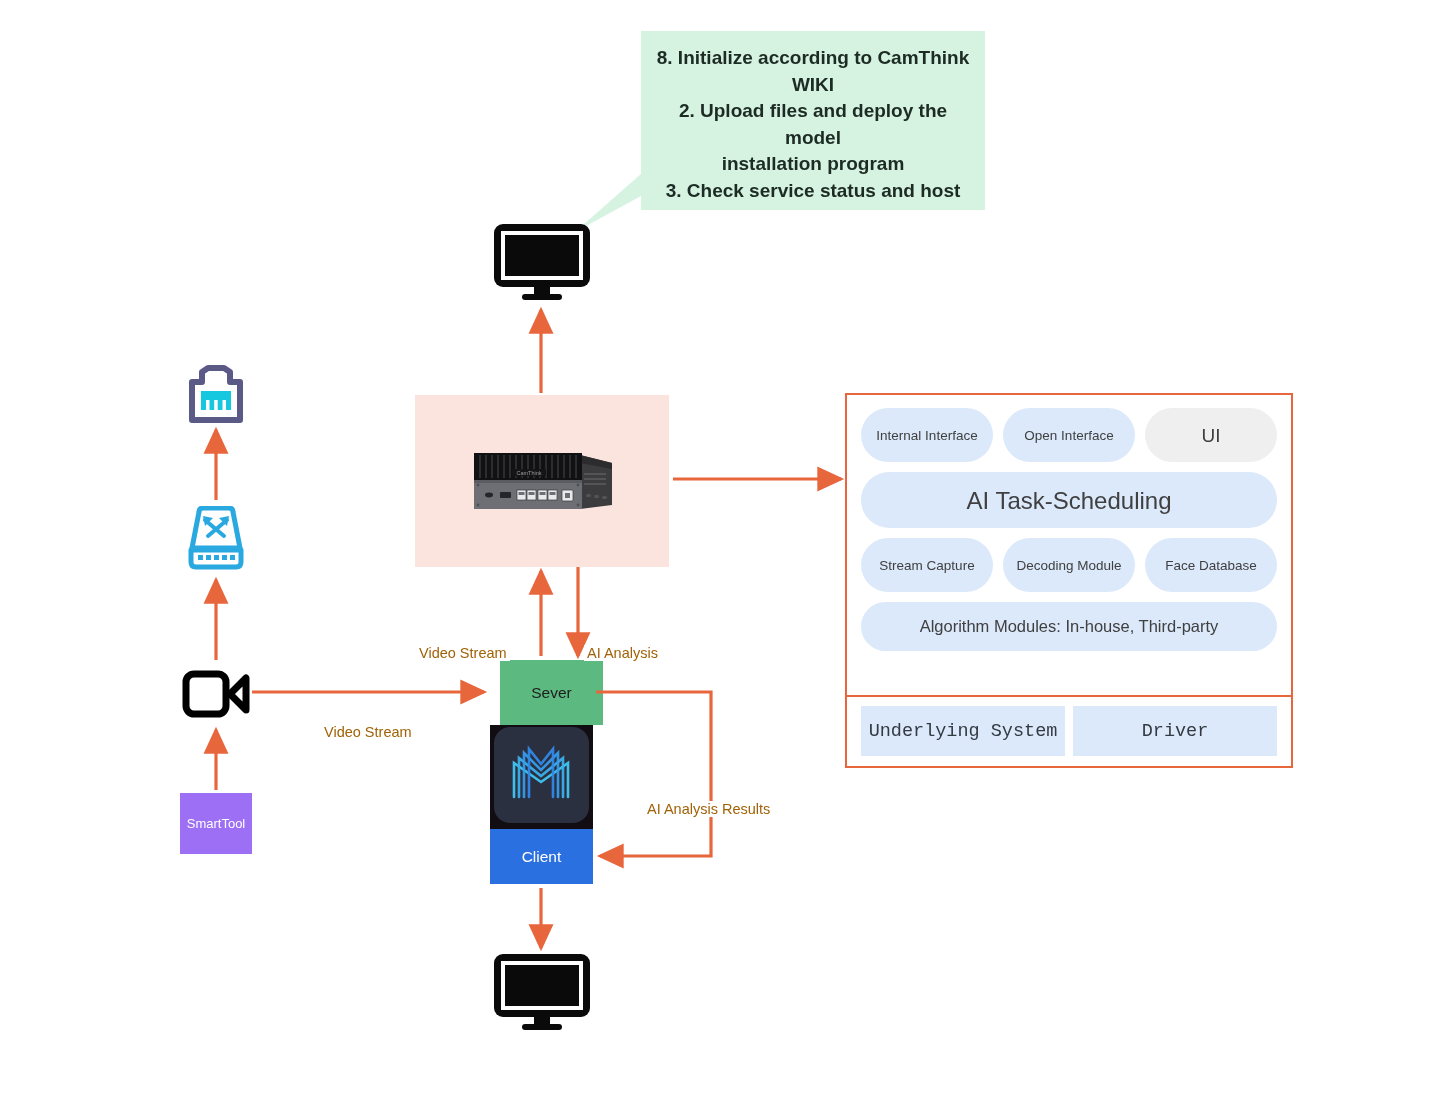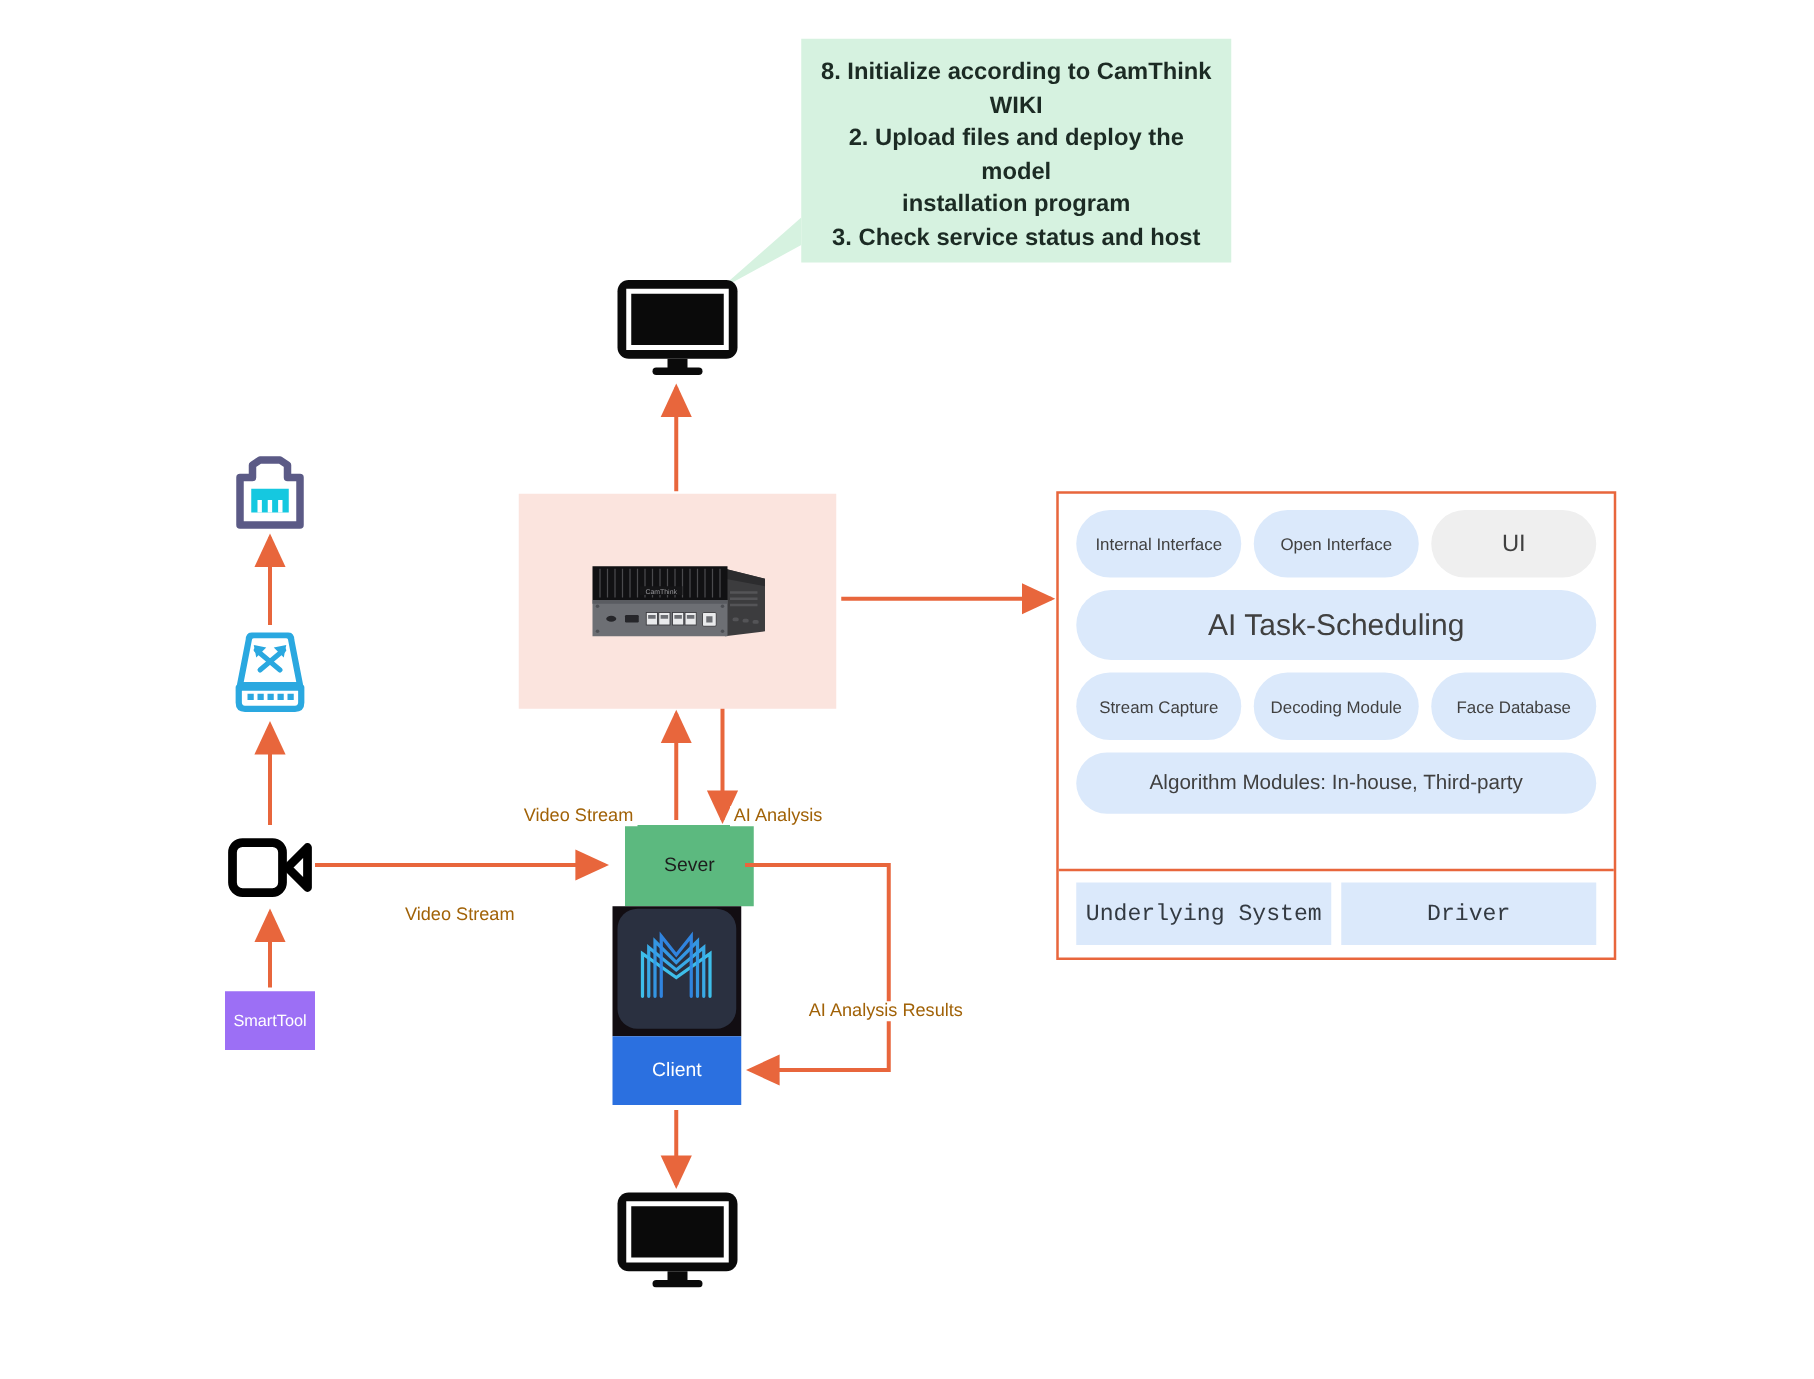--- a/index.html
+++ b/index.html
@@ -83,21 +83,21 @@
     background: #2b70e0;
     color: #ffffff;
   }
 
   
   #rj45-icon  { left: 186px; top: 364px; width: 60px; height: 60px; }
   #switch-icon{ left: 186px; top: 506px; width: 60px; height: 66px; }
   #camera-icon{ left: 182px; top: 666px; width: 68px; height: 56px; }
   #smarttool {
     left: 180px; top: 793px;
-    width: 72px; height: 47px;
+    width: 72px; height: 61px;
     background: #9c6ff5;
     color: #ffffff;
     display: flex; align-items: center; justify-content: center;
     font-size: 13px;
   }
 
   
   .edge-label {
     font-size: 14.5px;
     color: #a16207;

